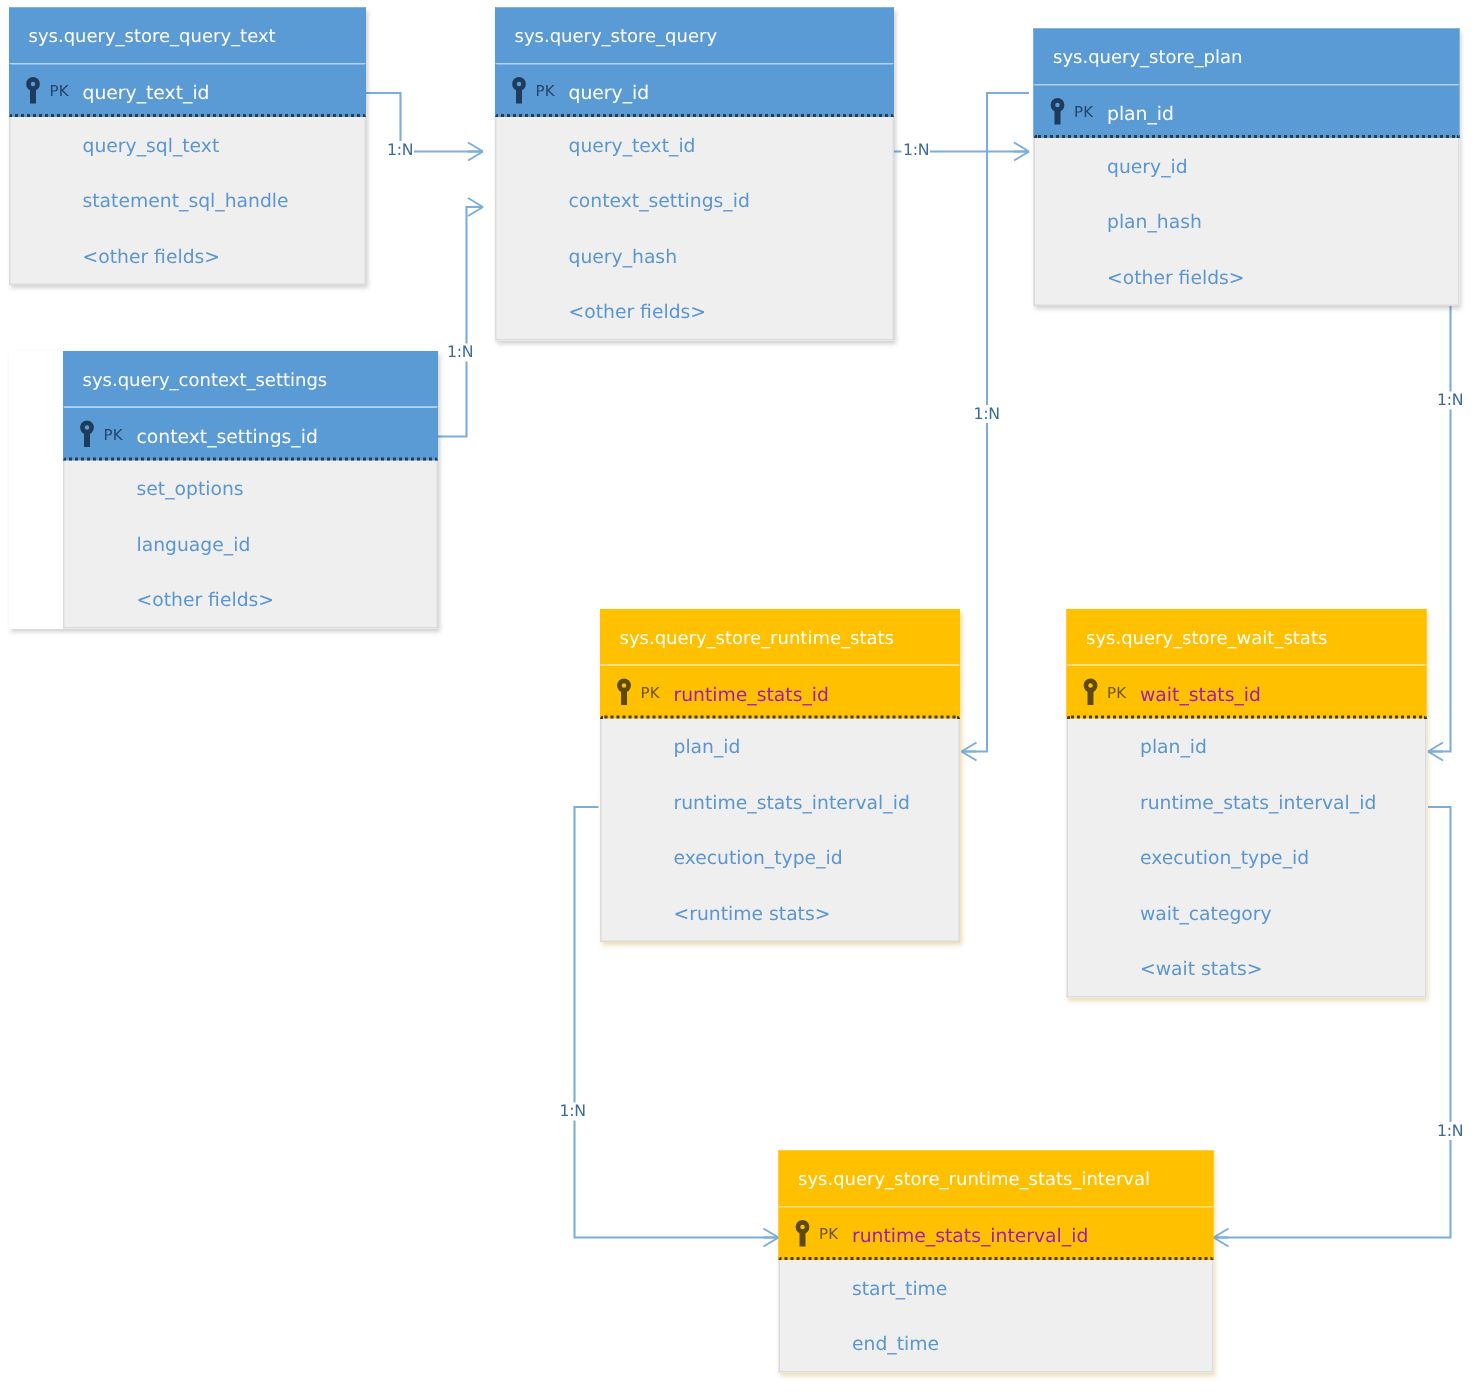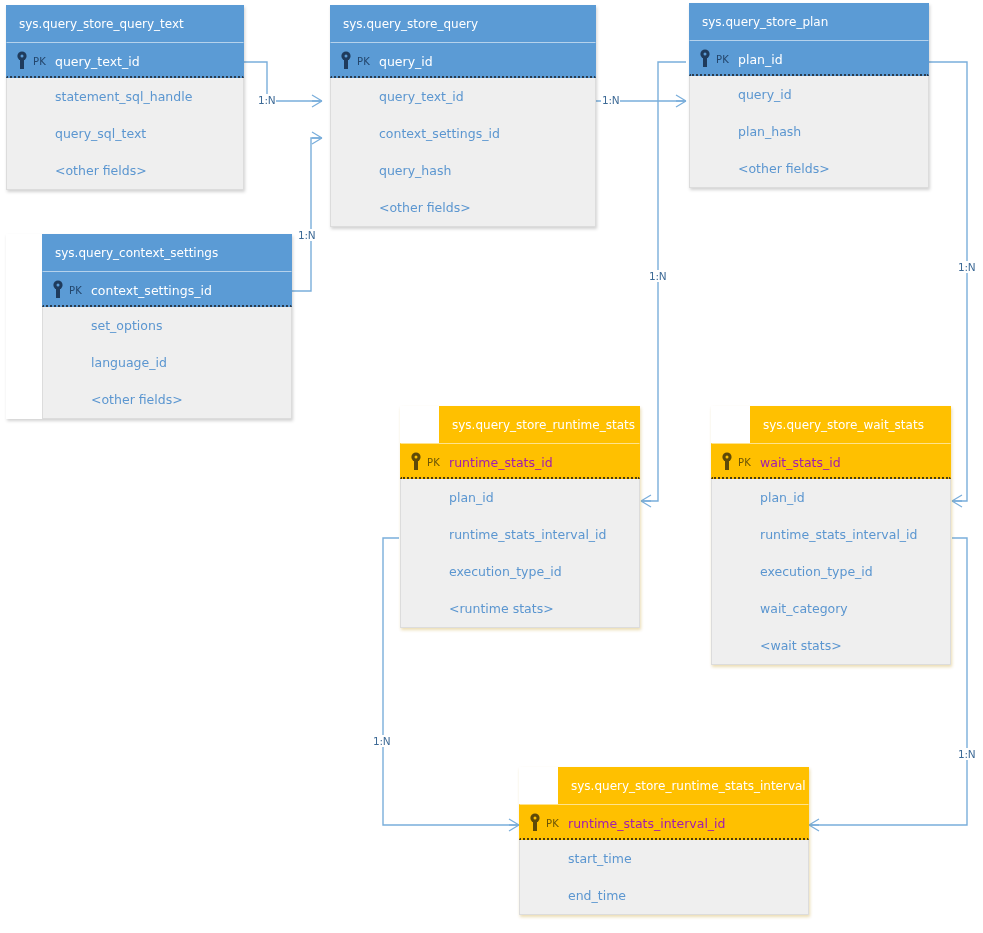--- a/index.html
+++ b/index.html
@@ -23,21 +23,21 @@
                   font-size:10px;color:#23456b;letter-spacing:.2px;}
   .ent .pk .pkname{position:absolute;left:48px;top:0;height:36px;display:flex;align-items:center;
                    font-size:12.5px;color:#ffffff;white-space:nowrap;}
   .ent .body{box-sizing:border-box;background:#efefef;border:1px solid #dcdcdc;border-top:none;}
   .ent .fld{box-sizing:border-box;height:37px;line-height:37px;padding-left:48px;
             font-size:12.5px;color:#5b96d0;white-space:nowrap;}
 
   .blue .hdr{background:#5b9bd5;border:1px solid #5b9bd5;border-bottom:none;}
   .blue .pk{background:#5b9bd5;border-left:1px solid #5b9bd5;border-right:1px solid #5b9bd5;
             border-bottom:2px dotted #2b3c4e;}
-  .orange .hdr{background:#ffc000;border:1px solid #ffc000;border-bottom:none;margin-left:39px;}
+  .orange .hdr{background:#ffc000;border:1px solid #ffc000;border-bottom:none;}
   .orange .pk{background:#ffc000;border-left:1px solid #ffc000;border-right:1px solid #ffc000;
               border-bottom:2px dotted #4a3b10;}
   .orange .pk .pklab{color:#6b5406;}
   .orange .pk .pkname{color:#a21caf;}
   .orange{box-shadow:1px 2px 3px rgba(190,140,0,.30);}
 </style>
 </head>
 <body>
 
 <div id="canvas">
@@ -96,22 +96,22 @@
         <svg width="14" height="20" viewBox="0 0 14 20">
             <circle cx="6" cy="5" r="4.6" fill="#1f3b5c"></circle>
             <rect x="4" y="8" width="4" height="10" fill="#1f3b5c"></rect>
             <circle cx="6" cy="5" r="1.5" fill="#5b9bd5"></circle>
           </svg>
       </span>
       <span class="pklab">PK</span>
       <span class="pkname">query_text_id</span>
     </div>
     <div class="body">
+      <div class="fld">query_sql_text</div>
       <div class="fld">statement_sql_handle</div>
-      <div class="fld">query_sql_text</div>
       <div class="fld">&lt;other fields&gt;</div>
     </div>
   </div>
 
   <div class="ent blue" style="left:6px;top:234px;width:286px;padding-left:36px;">
     <div class="hdr">sys.query_context_settings</div>
     <div class="pk">
       <span class="kwrap">
         <svg width="14" height="20" viewBox="0 0 14 20">
             <circle cx="6" cy="5" r="4.6" fill="#1f3b5c"></circle>
@@ -143,21 +143,21 @@
       <span class="pkname">query_id</span>
     </div>
     <div class="body">
       <div class="fld">query_text_id</div>
       <div class="fld">context_settings_id</div>
       <div class="fld">query_hash</div>
       <div class="fld">&lt;other fields&gt;</div>
     </div>
   </div>
 
-  <div class="ent blue" style="left:689px;top:3px;width:240px;">
+  <div class="ent blue" style="left:689px;top:19px;width:284px;">
     <div class="hdr">sys.query_store_plan</div>
     <div class="pk">
       <span class="kwrap">
         <svg width="14" height="20" viewBox="0 0 14 20">
             <circle cx="6" cy="5" r="4.6" fill="#1f3b5c"></circle>
             <rect x="4" y="8" width="4" height="10" fill="#1f3b5c"></rect>
             <circle cx="6" cy="5" r="1.5" fill="#5b9bd5"></circle>
           </svg>
       </span>
       <span class="pklab">PK</span>

